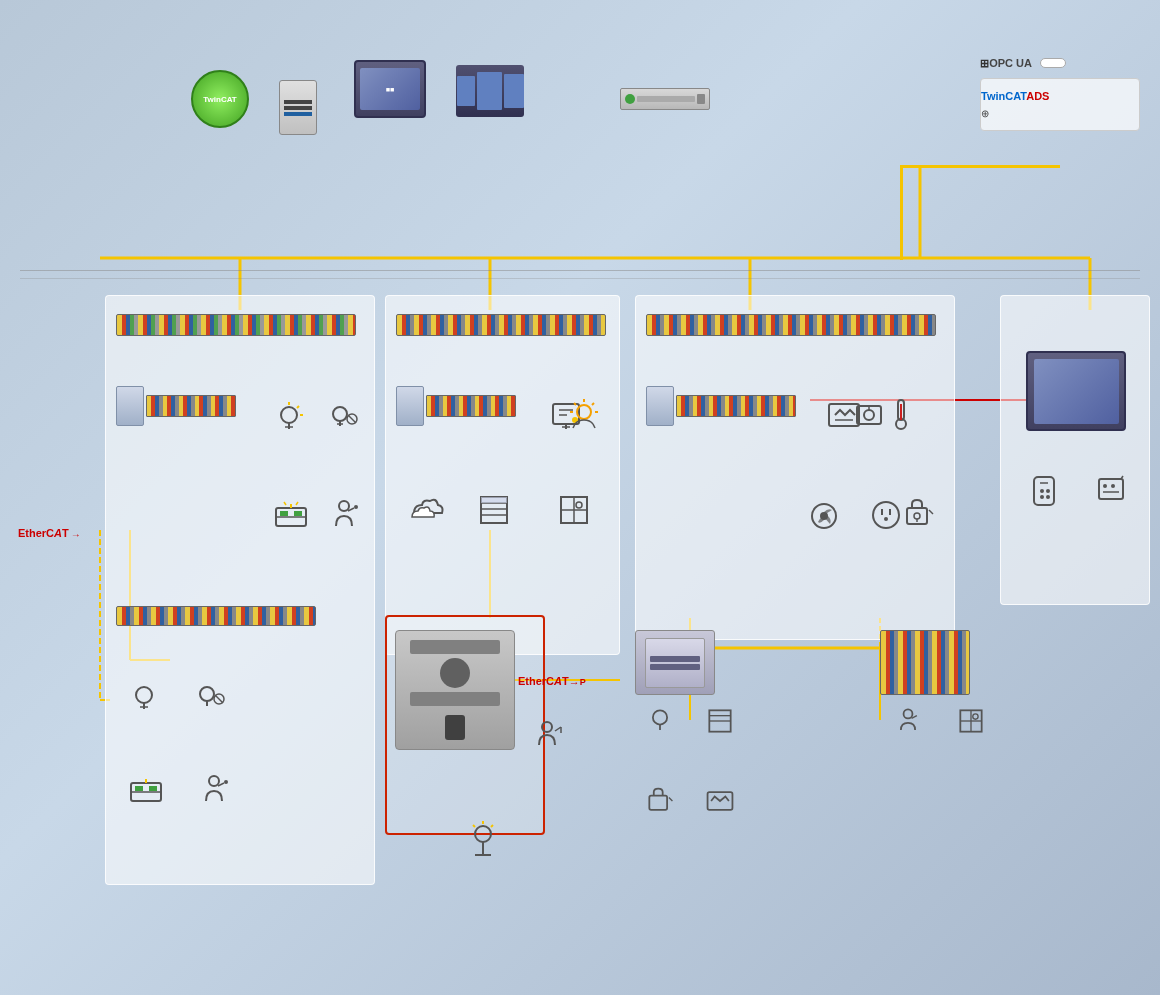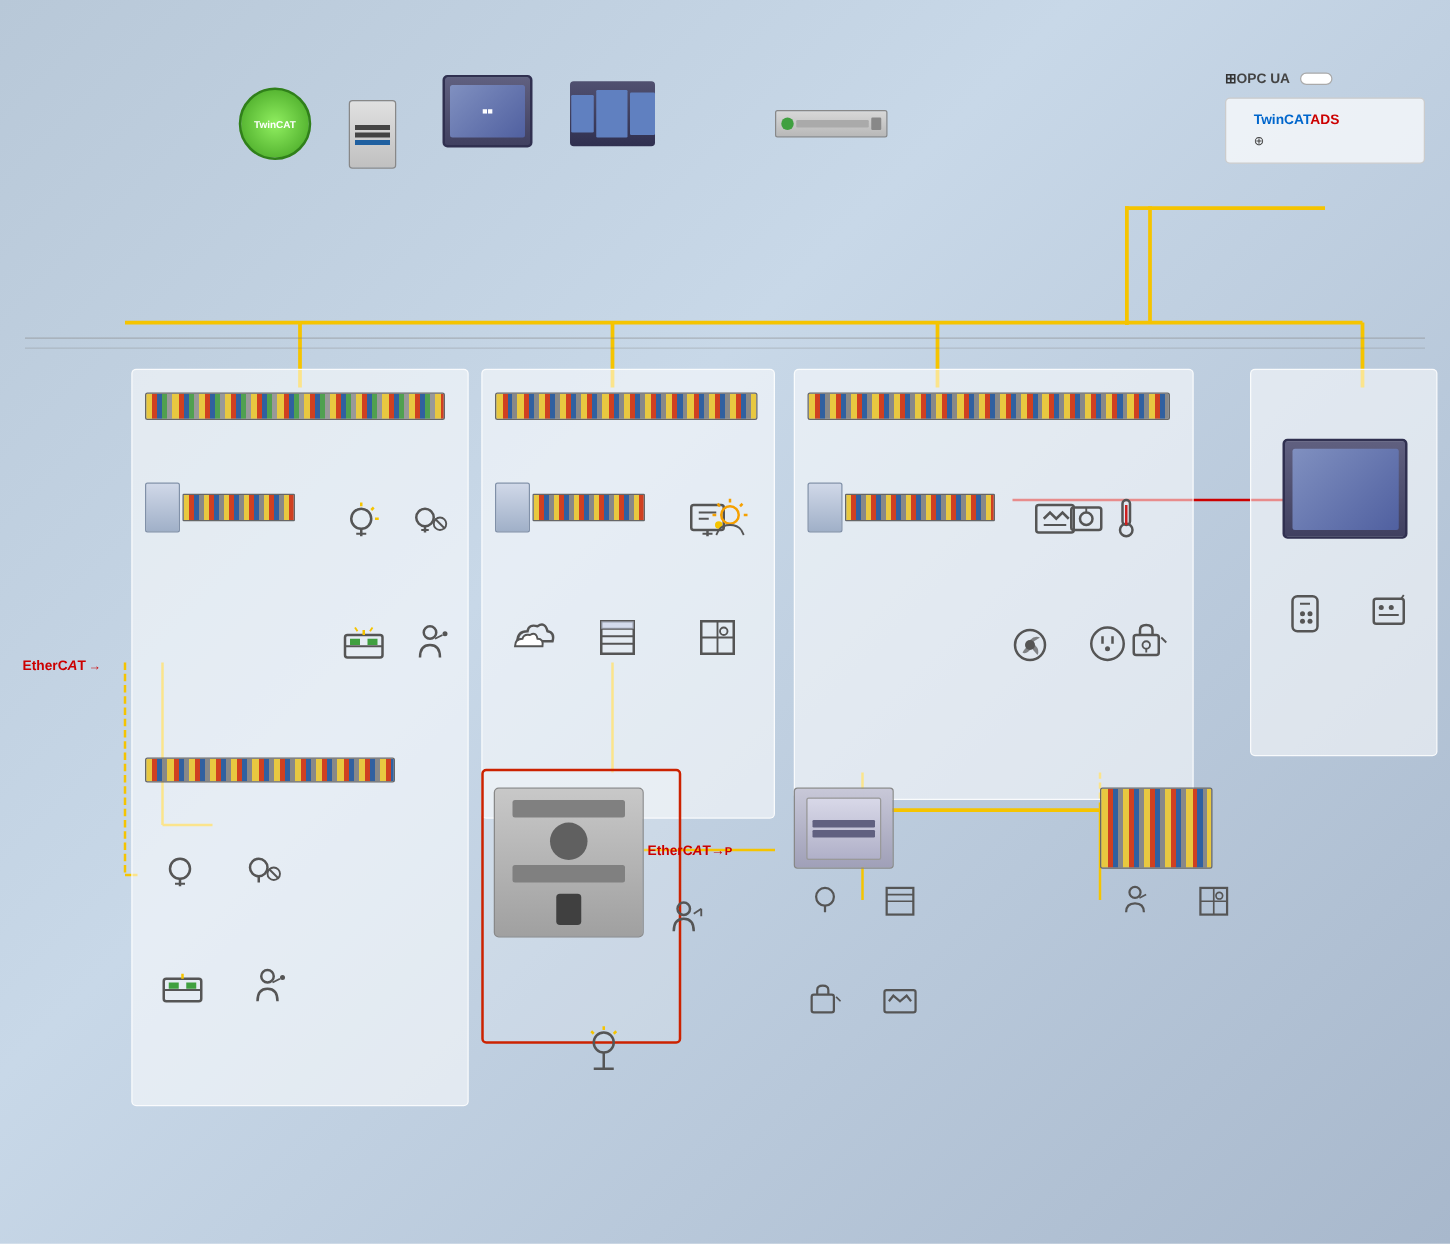--- a/index.html
+++ b/index.html
@@ -70,21 +70,21 @@
     .protocol-box {
       position: absolute;
       top: 55px;
       right: 20px;
       width: 160px;
     }
     .protocol-inner {
       background: rgba(255,255,255,0.7);
       border: 1px solid #ccc;
       border-radius: 4px;
-      padding: 8px 22px;
+      padding: 8px 0;
       font-size: 10px;
       line-height: 1.7;
     }
     .cloud-box {
       display: inline-block;
       background: white;
       border: 1.5px solid #aaa;
       border-radius: 20px;
       padding: 4px 12px;
       font-size: 11px;

